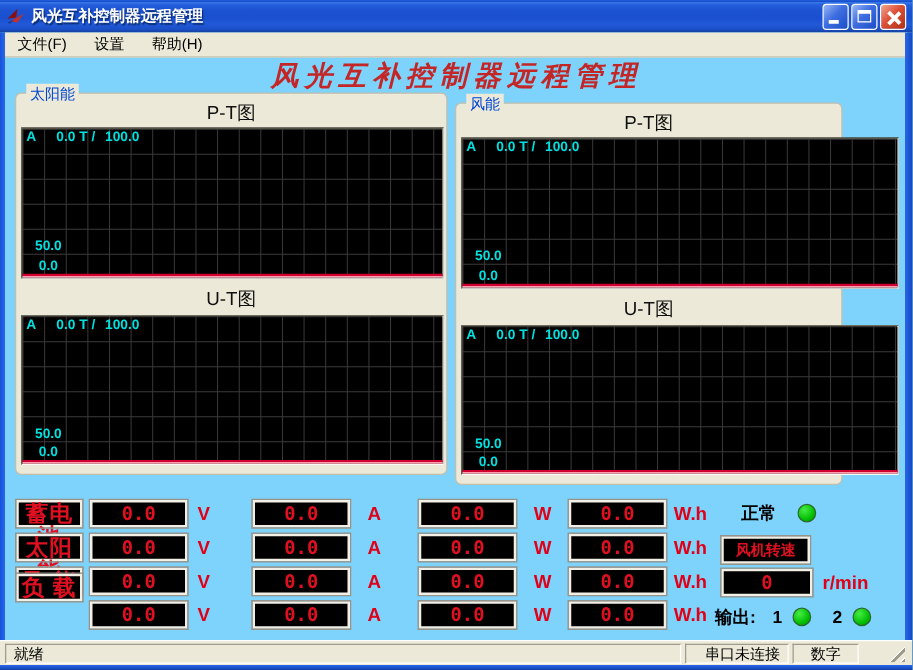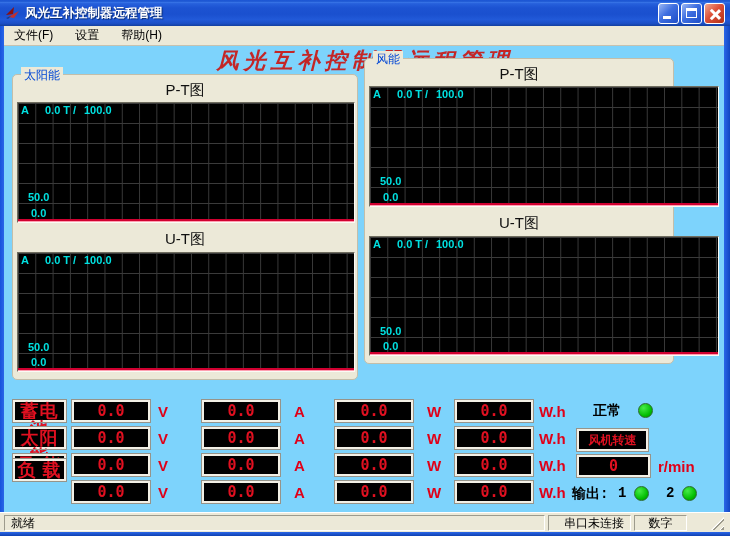--- a/index.html
+++ b/index.html
@@ -58,21 +58,21 @@
   .py.mid{left:10px;top:56px;} .py.min{left:13px;bottom:3px;}
   .baseline{position:absolute;left:0;bottom:0;width:100%;height:3px;background:linear-gradient(180deg,#d00030 0 55%,#ff9fb0 55% 100%);}
   
   .blackbox{
     position:absolute;height:22px;background:#000;color:#e01020;font-weight:bold;
     text-align:center;border:2px solid #f2f0e6;outline:1px solid #96948a;line-height:18px;
   }
   .lbl{width:53px;font-size:18px;letter-spacing:1px;}
   .lcd{width:78px;font-size:15px;font-family:"DejaVu Sans Mono","Liberation Mono",monospace;}
   .unit{position:absolute;color:#e00018;font-weight:bold;font-size:15px;white-space:nowrap;}
-  .ro-black{position:absolute;color:#000;font-weight:bold;font-size:14px;white-space:nowrap;font-family:Liberation Mono, monospace;}
+  .ro-black{position:absolute;color:#000;font-weight:bold;font-size:14px;white-space:nowrap;}
   .led{position:absolute;width:15px;height:15px;border-radius:50%;
     background:radial-gradient(circle at 35% 30%,#46ec46,#00bc00 65%,#008f00);border:1px solid #2a6a2a;}
   
   .statusbar{position:absolute;left:0;top:512px;width:730px;height:20px;background:#ece9d8;border-top:1px solid #fff;padding-left:36px;}
   .sb-panel{position:absolute;top:2px;height:16px;border:1px solid;border-color:#9d9b8d #fff #fff #9d9b8d;
     font-size:12px;color:#000;padding:0 6px;line-height:14px;white-space:nowrap;}
   .sb-grip{position:absolute;right:6px;top:4px;width:13px;height:13px;
     background:repeating-linear-gradient(135deg,transparent 0 3px,#fff 3px 4px,#9d9b8d 4px 6px);
     clip-path:polygon(100% 0,0 100%,100% 100%);}
 </style>
@@ -128,21 +128,21 @@
     <div class="plot" style="left:4px;top:177px;width:338px;height:120px;">
       <span class="ph a">A</span>
       <span class="ph t">0.0 T /</span>
       <span class="ph s">100.0</span>
       <span class="py mid">50.0</span>
       <span class="py min">0.0</span>
       <div class="baseline"></div>
     </div>
   </div>
 
-  <div class="group" style="left:364px;top:58px;width:310px;height:306px;">
+  <div class="group" style="left:364px;top:82px;width:310px;height:306px;">
     <span class="group-label">风能</span>
 
     <div class="chart-title" style="top:6px;">P-T图</div>
     <div class="plot" style="left:4px;top:27px;width:350px;height:121px;">
       <span class="ph a">A</span>
       <span class="ph t">0.0 T /</span>
       <span class="ph s">100.0</span>
       <span class="py mid">50.0</span>
       <span class="py min">0.0</span>
       <div class="baseline"></div>

